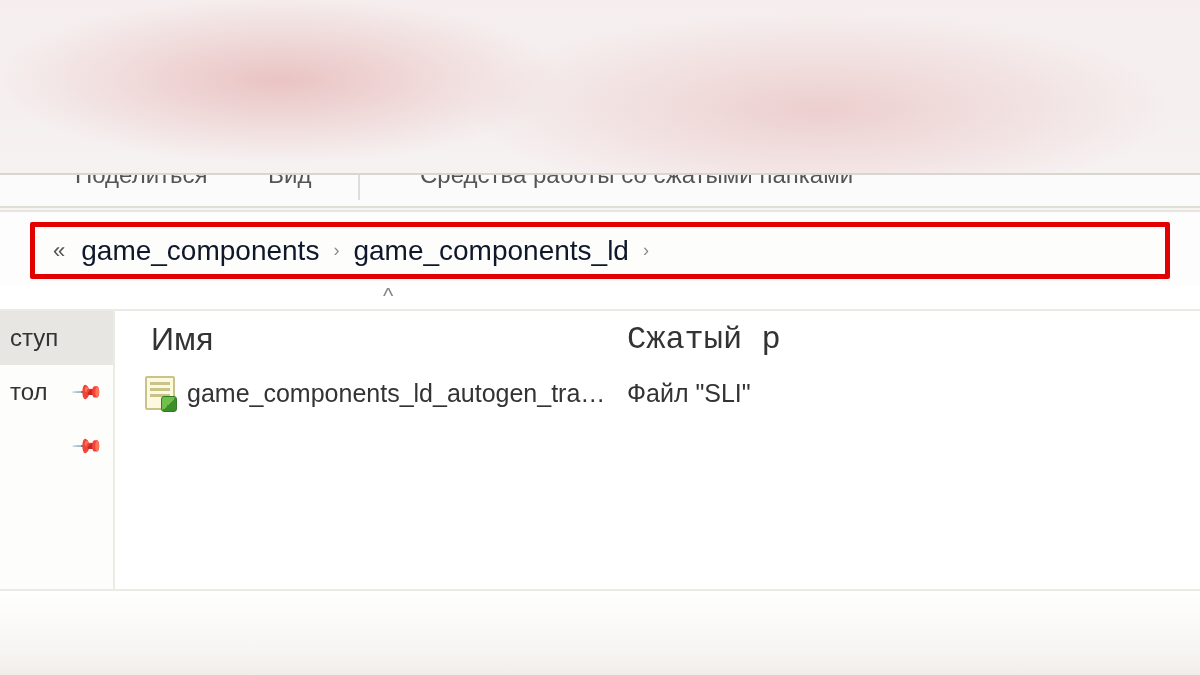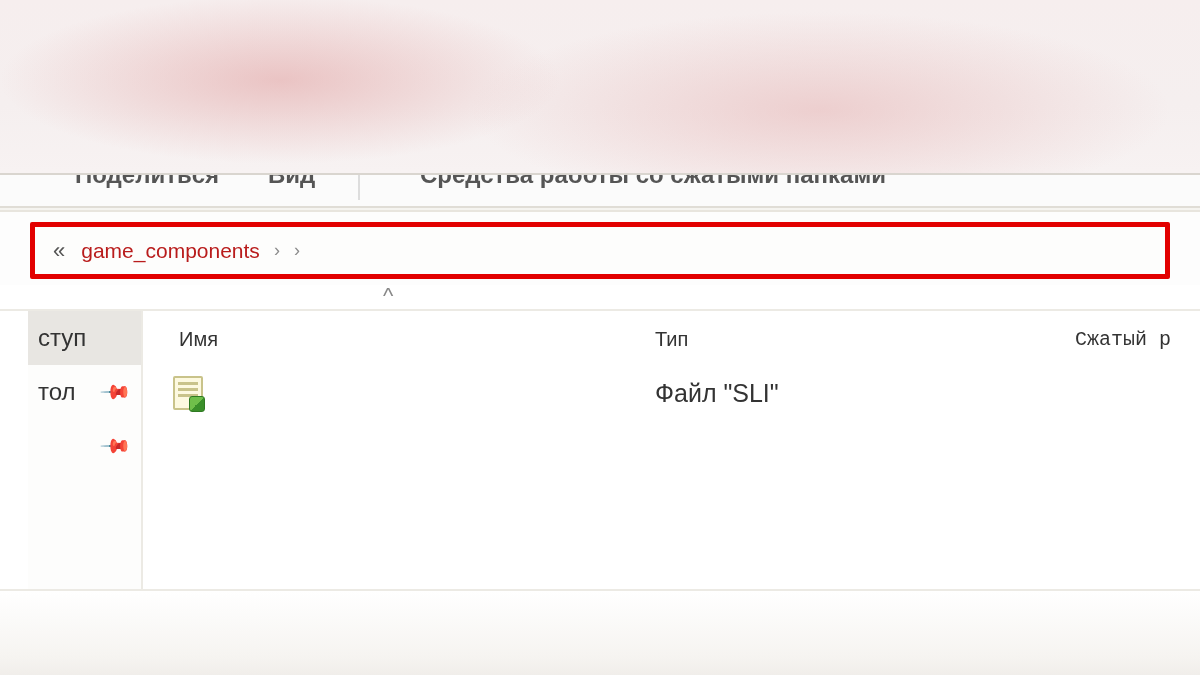--- a/index.html
+++ b/index.html
@@ -21,21 +21,20 @@
     border-bottom: 2px solid #d9d5cf;
   }
 
   
   .ribbon-row {
     height: 33px;
     background: #fbfbfb;
     border-bottom: 2px solid #e0ddd6;
     position: relative;
     overflow: hidden;
-    font-weight: bold;
   }
   .ribbon-row .tab {
     position: absolute;
     top: -14px;
     color: #555;
     white-space: nowrap;
     font-size: 24px;
   }
   .ribbon-row .t1 { left: 75px; }
   .ribbon-row .t2 { left: 268px; }
@@ -58,22 +57,22 @@
     padding: 0 18px;
     gap: 14px;
     background: #fdfdfc;
   }
   .crumb-box .chev-left {
     color: #555;
     font-size: 22px;
     margin-right: 2px;
   }
   .crumb-box .seg {
-    color: #b91c1c;
-    font-size: 21px;
+    color: #0f172a;
+    font-size: 28px;
     white-space: nowrap;
   }
   .crumb-box .sep {
     color: #8b8b8b;
     font-size: 18px;
   }
 
   
   .caret-row { height: 24px; position: relative; }
   .caret-row .caret {
@@ -87,21 +86,20 @@
   
   .main {
     display: flex;
     height: 280px;
     border-top: 2px solid #eceae4;
   }
   .sidebar {
     width: 115px;
     border-right: 2px solid #eceae4;
     background: #fdfdfc;
-    margin-left: 28px;
   }
   .sidebar .item {
     display: flex;
     align-items: center;
     justify-content: space-between;
     height: 54px;
     padding: 0 12px 0 10px;
     color: #333;
     font-size: 24px;
     border-bottom: 0;
@@ -118,21 +116,21 @@
   .listing {
     flex: 1;
     padding-left: 18px;
     overflow: hidden;
   }
   .cols {
     display: flex;
     height: 56px;
     align-items: center;
     color: #333;
-    font-size: 20px;
+    font-size: 32px;
   }
   .cols .c-name { width: 490px; padding-left: 18px; }
   .cols .c-type { width: 420px; padding-left: 4px; }
   .cols .c-comp { flex:1; padding-left: 4px; white-space:nowrap;font-family:Liberation Mono, monospace; }
 
   .row {
     display: flex;
     align-items: center;
     height: 52px;
     font-size: 25px;
@@ -183,20 +181,21 @@
   <span class="tab t3">Средства работы со сжатыми папками</span>
 </div>
 
 <div class="thin-sep"></div>
 
 <div class="crumb-wrap">
   <div class="crumb-box">
     <span class="chev-left">«</span>
     <span class="seg">game_components</span>
     <span class="sep">›</span>
+    <span class="seg">game_components_ld</span>
     <span class="sep">›</span>
   </div>
 </div>
 
 <div class="caret-row">
   <span class="caret">^</span>
 </div>
 
 <div class="main">
 
@@ -210,27 +209,27 @@
     </div>
     <div class="item">
       <span></span>
       <span class="pin">📌</span>
     </div>
   </div>
 
   <div class="listing">
     <div class="cols">
       <div class="c-name">Имя</div>
-      <div class="c-type">Тип</div>
       <div class="c-comp">Сжатый р</div>
     </div>
 
     <div class="row">
       <div class="c-name">
         <span class="ficon"></span>
+        <span class="fname">game_components_ld_autogen_tra…</span>
       </div>
       <div class="c-type">Файл "SLI"</div>
     </div>
   </div>
 
 </div>
 
 <div class="fade"></div>
 
 </body></html>

